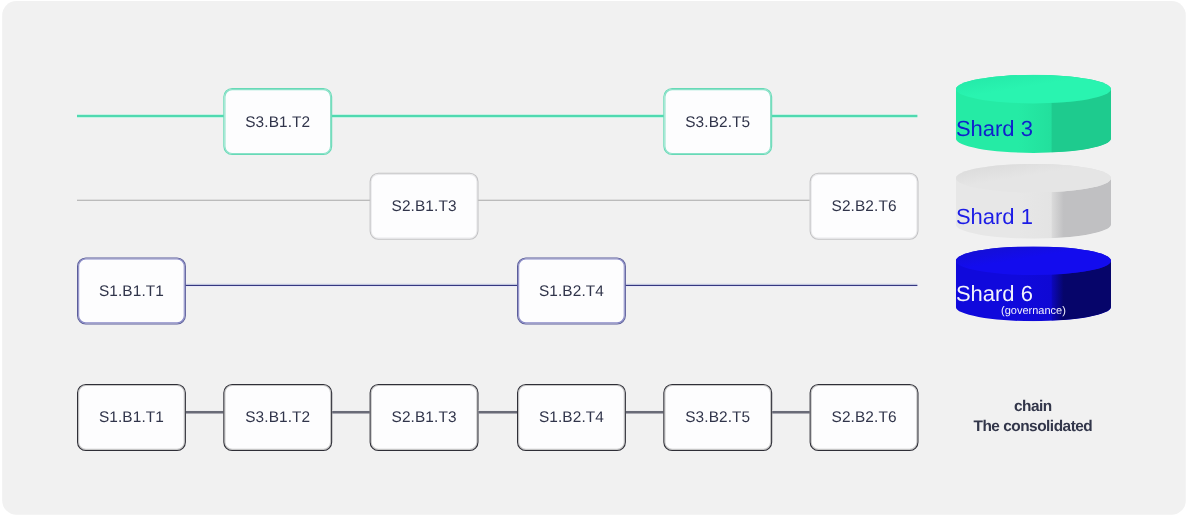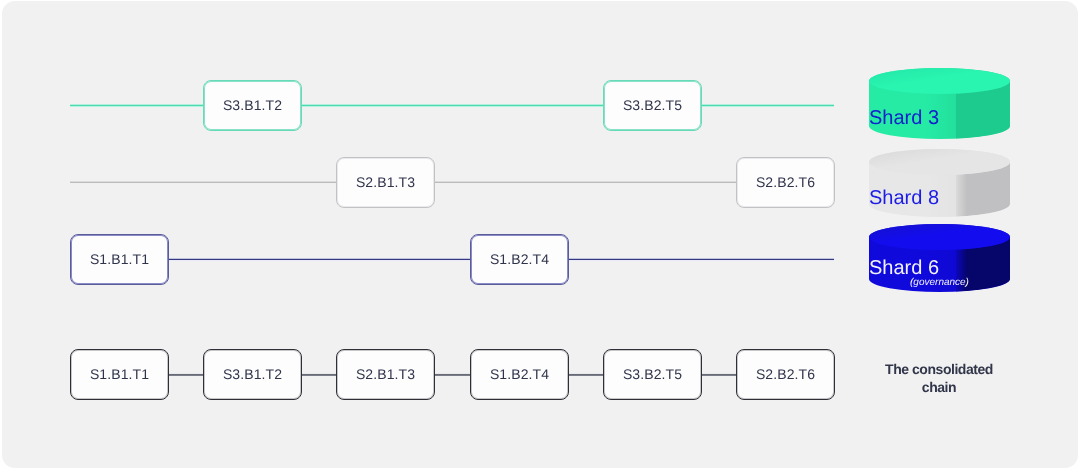--- a/index.html
+++ b/index.html
@@ -2,21 +2,21 @@
 <html><head>
 <meta charset="utf-8">
 <style>
   html,body{margin:0;padding:0;background:#ffffff;}
   body{width:1080px;height:470px;overflow:hidden;
        font-family:"Liberation Sans",sans-serif;-webkit-font-smoothing:antialiased;text-rendering:geometricPrecision;}
   #canvas{position:absolute;left:0;top:0;width:1080px;height:470px;}
   #plate{position:absolute;left:2px;top:1px;width:1076px;height:467px;
           background:#f1f1f1;border-radius:13px;}
   .rail{position:absolute;height:3px;}
-  .node{position:absolute;box-sizing:border-box;width:99px;height:51px;
+  .node{position:absolute;box-sizing:border-box;width:99px;height:61px;
         background:#fdfdfe;border-radius:8px;display:flex;align-items:center;
         justify-content:center;font-size:14px;color:#30344a;letter-spacing:0.1px;line-height:1;padding-bottom:2px;}
   .cyl{position:absolute;}
   .cyl-label{position:absolute;width:100%;text-align:left;font-size:20px;line-height:20px;}
   .cyl-sub{position:absolute;width:100%;text-align:center;font-size:10px;line-height:10px;}
   .caption{position:absolute;text-align:center;font-size:14px;font-weight:bold;
            color:#32364a;line-height:18px;letter-spacing:-0.45px;}
 </style>
 </head>
 <body>
@@ -120,21 +120,21 @@
       <clipPath id="c-shard-2">
               <path d="M 0 13 A 70.5 13 0 0 1 141 13 L 141 55 A 70.5 13 0 0 1 0 55 Z"></path>
             </clipPath>
     </defs>
     <path d="M 0 13 A 70.5 13 0 0 1 141 13 L 141 55 A 70.5 13 0 0 1 0 55 Z" fill="url(#g-shard-2)"></path>
     <g clip-path="url(#c-shard-2)">
       <path d="M 87 25.638942601220954 A 70.5 13 0 0 0 141 13 L 141 55 A 70.5 13 0 0 1 87 67.63894260122095 Z" fill="url(#sg-shard-2)"></path>
     </g>
     <ellipse cx="70.5" cy="13" rx="70.5" ry="13" fill="url(#tg-shard-2)"></ellipse>
   </svg>
-  <div class="cyl-label" style="top:39px;color:#1c1ce6;">Shard 8</div>
+  <div class="cyl-label" style="top:39px;color:#1c1ce6;">Shard 1</div>
   
   </div>
       <div class="cyl" style="left:869px;top:224px;width:141px;height:68px;">
   <svg width="141" height="68" viewBox="0 0 141 68">
     <defs>
       <linearGradient id="g-shard-1" x1="0" y1="0" x2="1" y2="0">
         <stop offset="0%" stop-color="#1009dc"></stop>
         <stop offset="40%" stop-color="#1009dc"></stop>
         <stop offset="100%" stop-color="#0d07c6"></stop>
       </linearGradient>
@@ -151,20 +151,20 @@
               <path d="M 0 13 A 70.5 13 0 0 1 141 13 L 141 55 A 70.5 13 0 0 1 0 55 Z"></path>
             </clipPath>
     </defs>
     <path d="M 0 13 A 70.5 13 0 0 1 141 13 L 141 55 A 70.5 13 0 0 1 0 55 Z" fill="url(#g-shard-1)"></path>
     <g clip-path="url(#c-shard-1)">
       <path d="M 87 25.638942601220954 A 70.5 13 0 0 0 141 13 L 141 55 A 70.5 13 0 0 1 87 67.63894260122095 Z" fill="url(#sg-shard-1)"></path>
     </g>
     <ellipse cx="70.5" cy="13" rx="70.5" ry="13" fill="url(#tg-shard-1)"></ellipse>
   </svg>
   <div class="cyl-label" style="top:34px;color:#f2f2fb;">Shard 6</div>
-  <div class="cyl-sub" style="top:54px;color:#f2f2fb;font-style:italic;">(governance)</div>
+  <div class="cyl-sub" style="top:54px;color:#f2f2fb;">(governance)</div>
   </div>
     </div>
   <div class="caption" style="left:863px;top:360px;width:152px;">
+    <div>chain</div>
     <div>The consolidated</div>
-    <div>chain</div>
   </div>
 </div>
 
 </body></html>

